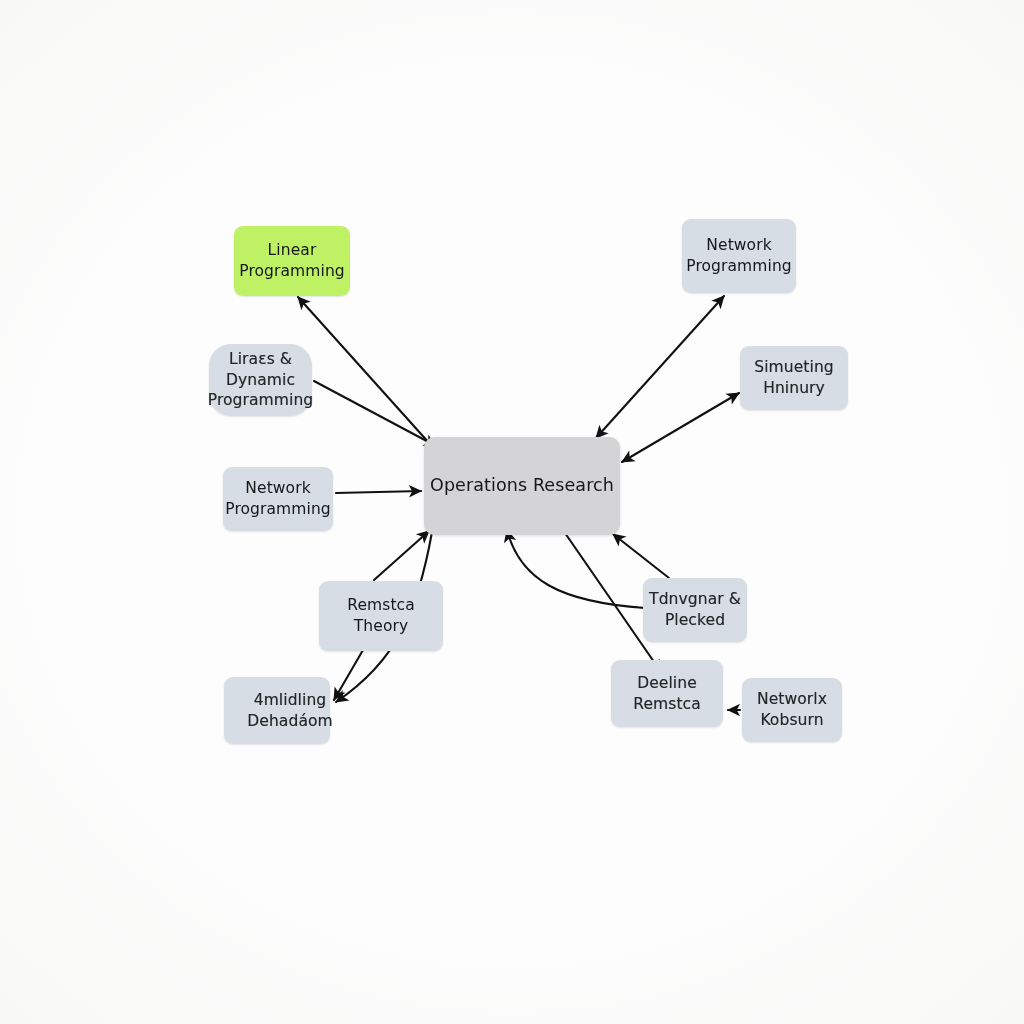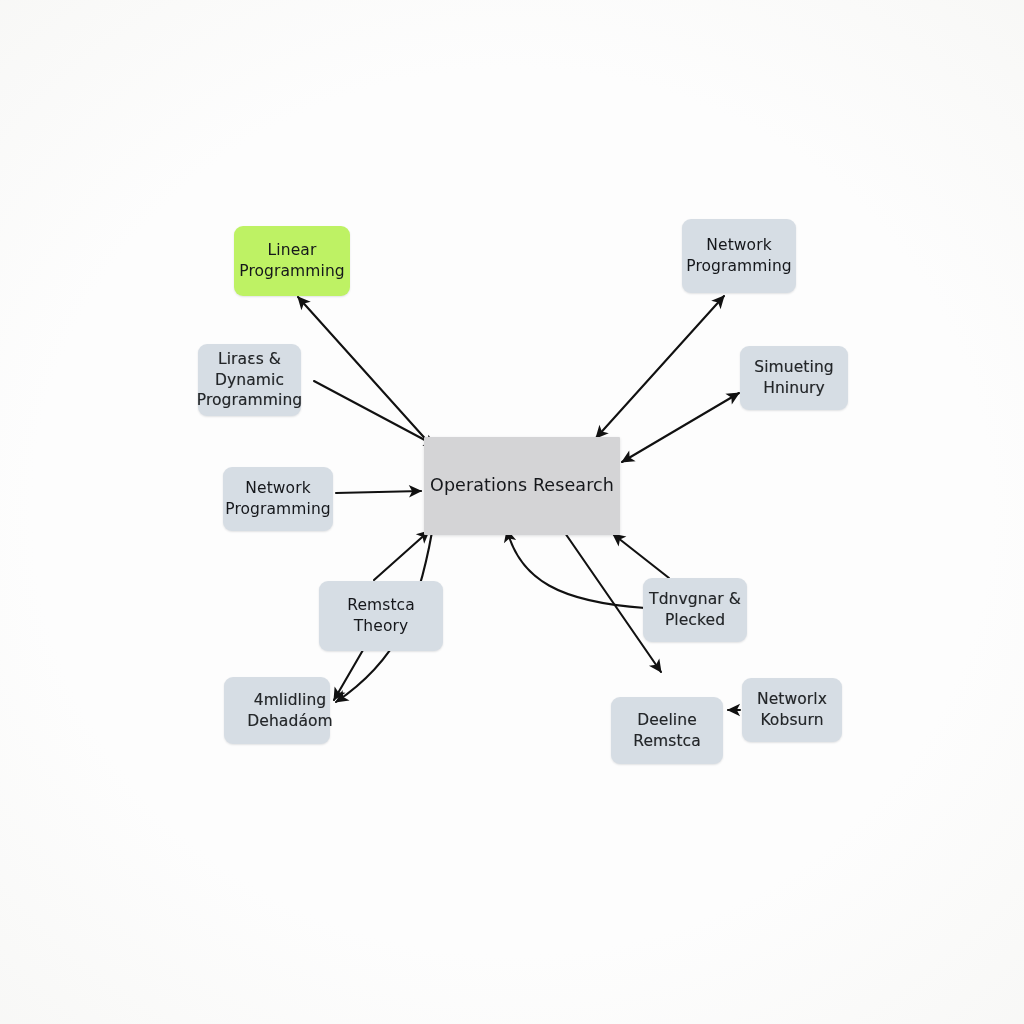--- a/index.html
+++ b/index.html
@@ -47,21 +47,21 @@
     padding: 4px 6px;
     box-shadow: 0 1px 2px rgba(40,48,60,0.13);
   }
   .node .label {
     display: block;
     white-space: pre-line;
   }
   .node.hub {
     background: #d4d4d6;
     font-size: 17.5px;
-    border-radius: 1px;
+    border-radius: 11px;
     box-shadow: 0 1px 3px rgba(40,44,52,0.15);
   }
   
   .node.fuzzy .label {
     color: #232629;
     text-shadow: 0.4px 0 0 rgba(0,0,0,0.22), -0.4px 0 0 rgba(0,0,0,0.12);
   }
 </style>
 </head>
 <body>
@@ -97,21 +97,21 @@
 
   <div id="hub-node" class="node hub" style="left: 424px; top: 437px; width: 196px; height: 98px; background: rgb(212, 212, 214);">
     <span class="label">Operations Research</span>
   </div>
 
   <div id="node-layer">
       <div class="node" style="left: 234px; top: 226px; width: 116px; height: 70px; background: #bef264;">
         <span class="label">Linear
 Programming</span>
       </div>
-      <div class="node fuzzy" style="left: 198px; top: 344px; width: 103px; height: 72px; background: rgb(214, 221, 228);">
+      <div class="node fuzzy" style="left: 209px; top: 344px; width: 103px; height: 72px; background: rgb(214, 221, 228); border-radius: 22px;">
         <span class="label">Liraɛs &amp;
 Dynamic
 Programming</span>
       </div>
       <div class="node" style="left: 223px; top: 467px; width: 110px; height: 64px; background: rgb(214, 221, 228);">
         <span class="label">Network
 Programming</span>
       </div>
       <div class="node" style="left: 319px; top: 581px; width: 124px; height: 70px; background: rgb(214, 221, 228);">
         <span class="label">Remstca
@@ -126,21 +126,21 @@
 Programming</span>
       </div>
       <div class="node fuzzy" style="left: 740px; top: 346px; width: 108px; height: 64px; background: rgb(214, 221, 228);">
         <span class="label">Simueting
 Hninury</span>
       </div>
       <div class="node fuzzy" style="left: 643px; top: 578px; width: 104px; height: 64px; background: rgb(214, 221, 228);">
         <span class="label">Tdnvgnar &amp;
 Plecked</span>
       </div>
-      <div class="node fuzzy" style="left: 611px; top: 697px; width: 112px; height: 67px; background: rgb(214, 221, 228);">
+      <div class="node fuzzy" style="left: 611px; top: 660px; width: 112px; height: 67px; background: rgb(214, 221, 228);">
         <span class="label">Deeline
 Remstca</span>
       </div>
       <div class="node fuzzy" style="left: 742px; top: 678px; width: 100px; height: 64px; background: rgb(214, 221, 228);">
         <span class="label">Networlx
 Kobsurn</span>
       </div>
     </div>
 
 </div>

